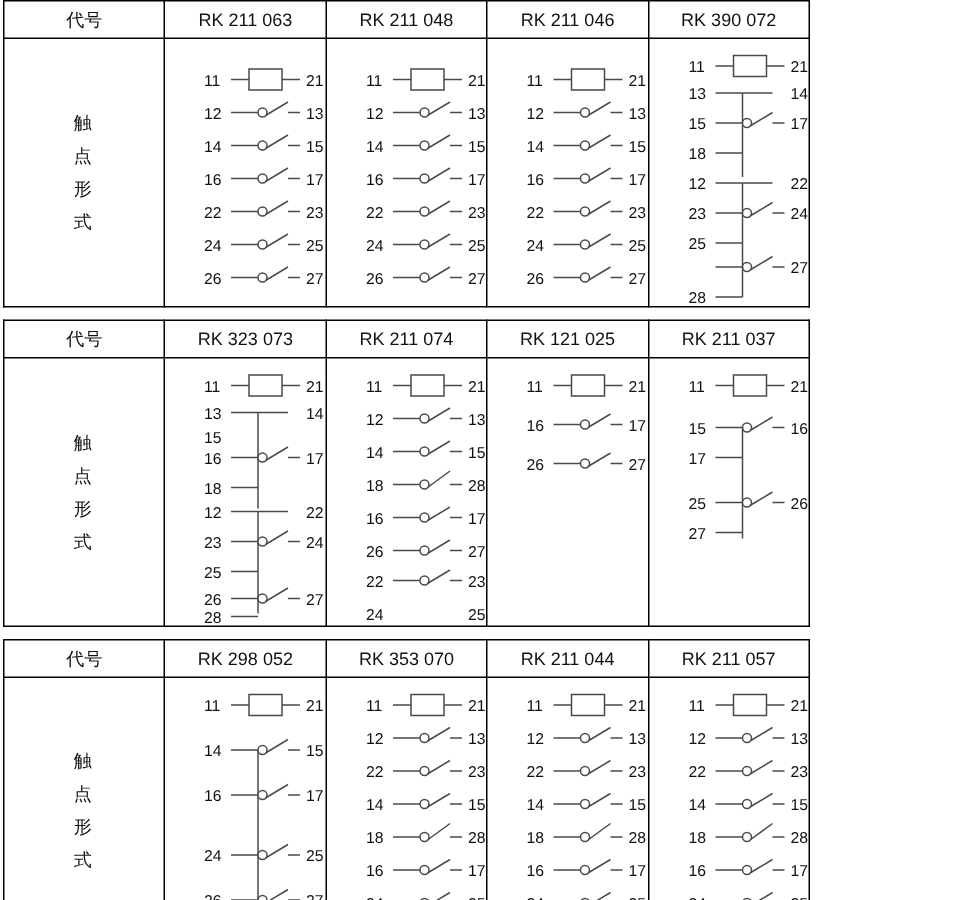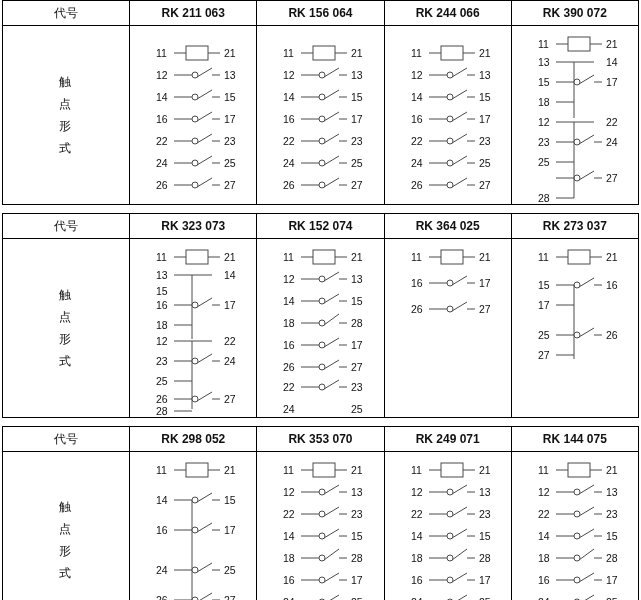--- a/index.html
+++ b/index.html
@@ -14,39 +14,38 @@
     color: #111111;
   }
   .sheet {
     position: relative;
     width: 641px;
     height: 600px;
     box-sizing: border-box;
   }
   table.block {
     border-collapse: collapse;
-    width: 637px;
+    width: 538px;
     margin: 0 2px;
     table-layout: fixed;
   }
   table.block td {
     border: 1px solid #000000;
     padding: 0;
     vertical-align: middle;
   }
   .hdr-label {
     text-align: center;
     font-size: 12px;
     height: 24px;
   }
   .hdr-code {
     text-align: center;
     font-size: 12px;
     height: 24px;
-    font-weight: bold;
   }
   .rowlabel {
     width: 97px;
     text-align: center;
     font-size: 12px;
     line-height: 22px;
     letter-spacing: 2px;
   }
   .rowlabel .vchars {
     display: inline-block;
@@ -83,22 +82,22 @@
 </head>
 <body>
 
 <div class="sheet">
 
   <table class="block">
     <tbody>
         <tr>
       <td class="hdr-label">代号</td>
       <td class="hdr-code">RK 211 063</td>
-      <td class="hdr-code">RK 156 064</td>
-      <td class="hdr-code">RK 244 066</td>
+      <td class="hdr-code">RK 211 048</td>
+      <td class="hdr-code">RK 211 046</td>
       <td class="hdr-code">RK 390 072</td>
     </tr>
     <tr>
       <td class="rowlabel">
         <div><span class="vchars">触</span></div>
         <div><span class="vchars">点</span></div>
         <div><span class="vchars">形</span></div>
         <div><span class="vchars">式</span></div>
       </td>
 
@@ -313,23 +312,23 @@
   </tbody>
     </table>
 
   <div class="spacer"></div>
 
   <table class="block">
     <tbody>
         <tr>
       <td class="hdr-label">代号</td>
       <td class="hdr-code">RK 323 073</td>
-      <td class="hdr-code">RK 152 074</td>
-      <td class="hdr-code">RK 364 025</td>
-      <td class="hdr-code">RK 273 037</td>
+      <td class="hdr-code">RK 211 074</td>
+      <td class="hdr-code">RK 121 025</td>
+      <td class="hdr-code">RK 211 037</td>
     </tr>
     <tr>
       <td class="rowlabel">
         <div><span class="vchars">触</span></div>
         <div><span class="vchars">点</span></div>
         <div><span class="vchars">形</span></div>
         <div><span class="vchars">式</span></div>
       </td>
 
       <td>
@@ -499,22 +498,22 @@
     </table>
 
   <div class="spacer"></div>
 
   <table class="block">
     <tbody>
         <tr>
       <td class="hdr-label">代号</td>
       <td class="hdr-code">RK 298 052</td>
       <td class="hdr-code">RK 353 070</td>
-      <td class="hdr-code">RK 249 071</td>
-      <td class="hdr-code">RK 144 075</td>
+      <td class="hdr-code">RK 211 044</td>
+      <td class="hdr-code">RK 211 057</td>
     </tr>
     <tr>
       <td class="rowlabel">
         <div><span class="vchars">触</span></div>
         <div><span class="vchars">点</span></div>
         <div><span class="vchars">形</span></div>
         <div><span class="vchars">式</span></div>
       </td>
 
       <td>

